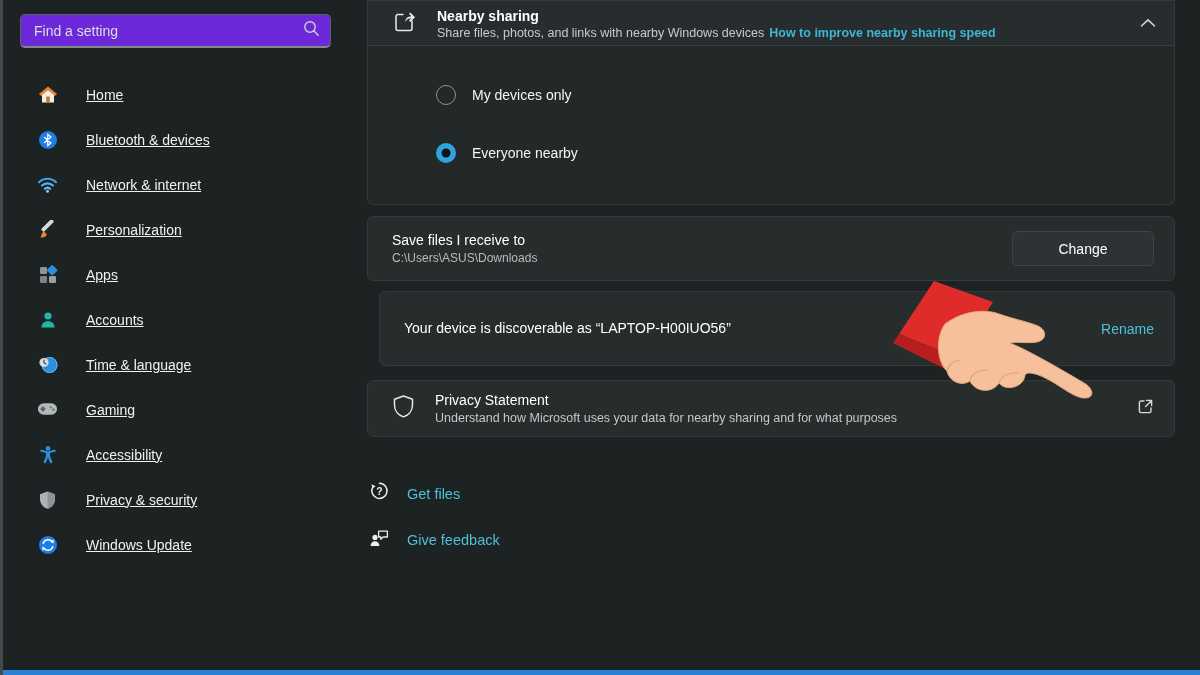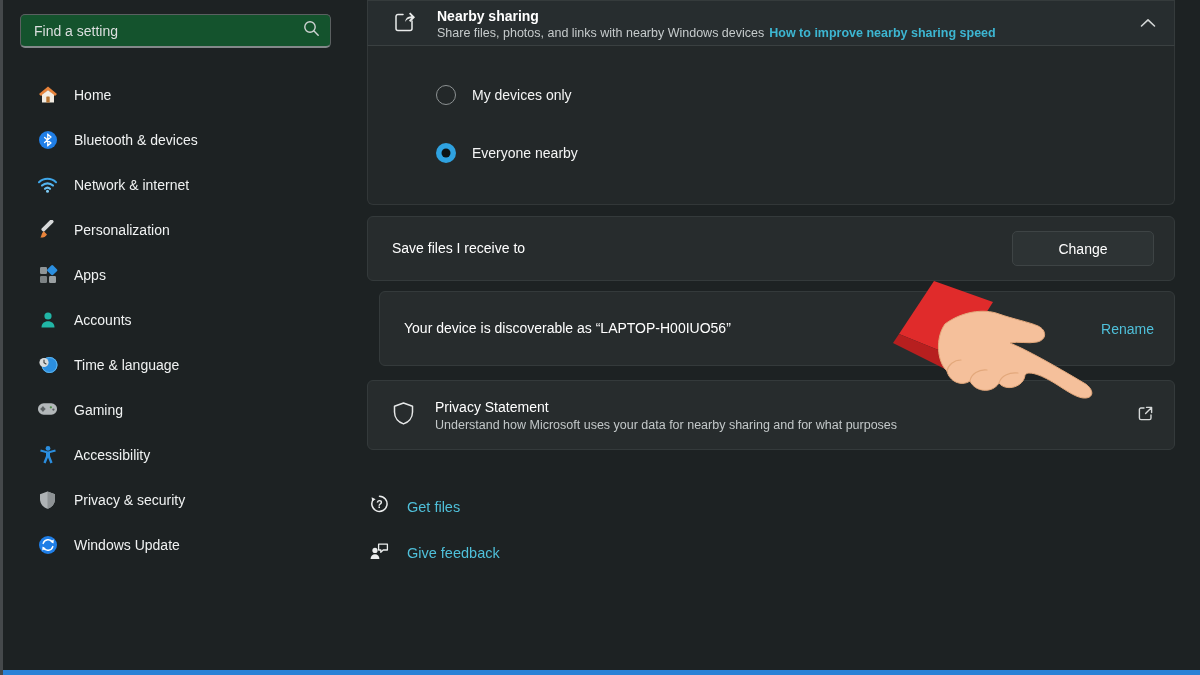--- a/index.html
+++ b/index.html
@@ -5,35 +5,35 @@
   * { margin:0; padding:0; box-sizing:border-box; }
   html,body { width:1200px; height:675px; overflow:hidden; }
   body {
     font-family:"Liberation Sans","DejaVu Sans",sans-serif;
     background:#1d2223; color:#f4f5f5; position:relative;
     border-left:3px solid #45494b;
   }
   
   .sidebar { position:absolute; left:0; top:0; width:348px; height:670px; padding:14px 18px 0 17px; }
   .searchbox {
-    width:311px; height:34px; background:#14532d;
+    width:311px; height:34px; background:#6d28d9;
     border:1px solid #5b6061; border-bottom:2px solid #83888a;
     border-radius:5px; display:flex; align-items:center; padding:0 10px 0 13px;
     margin-bottom:28px;
   }
   .searchbox input {
     flex:1; background:transparent; border:none; outline:none;
     color:#e8eaea; font-size:14px; font-family:inherit;
   }
   .searchbox input::placeholder { color:#dcdfdf; opacity:1; }
   .nav { margin-left:2px; }
   .nav-item {
-    position:relative; display:flex; align-items:center; gap:16px;
+    position:relative; display:flex; align-items:center; gap:28px;
     height:37px; margin-bottom:8px; padding-left:15px; border-radius:5px;
-    font-size:14px; color:#f0f2f2; cursor:default;
+    font-size:14px; color:#f0f2f2; cursor:default;text-decoration:underline;
   }
   .nav-item.selected { background:#2c3233; }
   .nav-item.selected::before {
     content:""; position:absolute; left:0; top:50%; transform:translateY(-50%);
     width:3px; height:17px; border-radius:2px; background:#6ab6ea;
   }
   .nav-icon { width:21px; height:21px; flex:0 0 21px; display:flex; align-items:center; justify-content:center; }
   
   .main { position:absolute; left:364px; top:0; width:808px; }
   .card { background:#272c2d; border:1px solid #343a3b; border-radius:6px; }
@@ -67,21 +67,21 @@
   .cs-texts { flex:1; }
   .cs-title { font-size:14px; color:#ffffff; line-height:19px; }
   .cs-sub   { font-size:12px; color:#b6bbbc; line-height:16px; }
   .btn {
     min-width:142px; height:35px; background:#2d3334; border:1px solid #3e4445;
     border-radius:5px; color:#ffffff; font-size:14px; font-family:inherit;
     display:flex; align-items:center; justify-content:center; cursor:default;
   }
   .card-discover { margin-top:10px; height:75px;margin-left:12px; }
   .link { color:#4fc0da; font-size:14px; cursor:default; }
-  .card-privacy { margin-top:14px; height:70px; gap:20px; padding-left:24px; }
+  .card-privacy { margin-top:14px; height:57px; gap:20px; padding-left:24px; }
   .footer-links { margin-top:44px; padding-left:2px; }
   .flink { display:flex; align-items:center; gap:17px; margin-bottom:21px; }
   .flink .link { font-size:14.5px; }
   .hand-overlay { position:absolute; left:884px; top:276px; width:222px; height:138px; pointer-events:none; }
   .bottom-bar { position:absolute; left:0; bottom:0; width:1200px; height:5px; background:#2a81d6; }
   .chev { margin-left:10px; }
 </style>
 </head>
 <body>
 
@@ -255,20 +255,21 @@
     </div>
     <div class="radio-row">
       <span class="radio selected"></span>
       <span class="radio-label">Everyone nearby</span>
     </div>
   </div>
 
   <div class="card settings-card card-savefiles">
     <div class="cs-texts">
       <div class="cs-title">Save files I receive to</div>
+      <div class="cs-sub">C:\Users\ASUS\Downloads</div>
     </div>
     <button class="btn">Change</button>
   </div>
 
   <div class="card settings-card card-discover">
     <div class="cs-texts">
       <div class="cs-title">Your device is discoverable as “LAPTOP-H00IUO56”</div>
     </div>
     <a class="link">Rename</a>
   </div>

